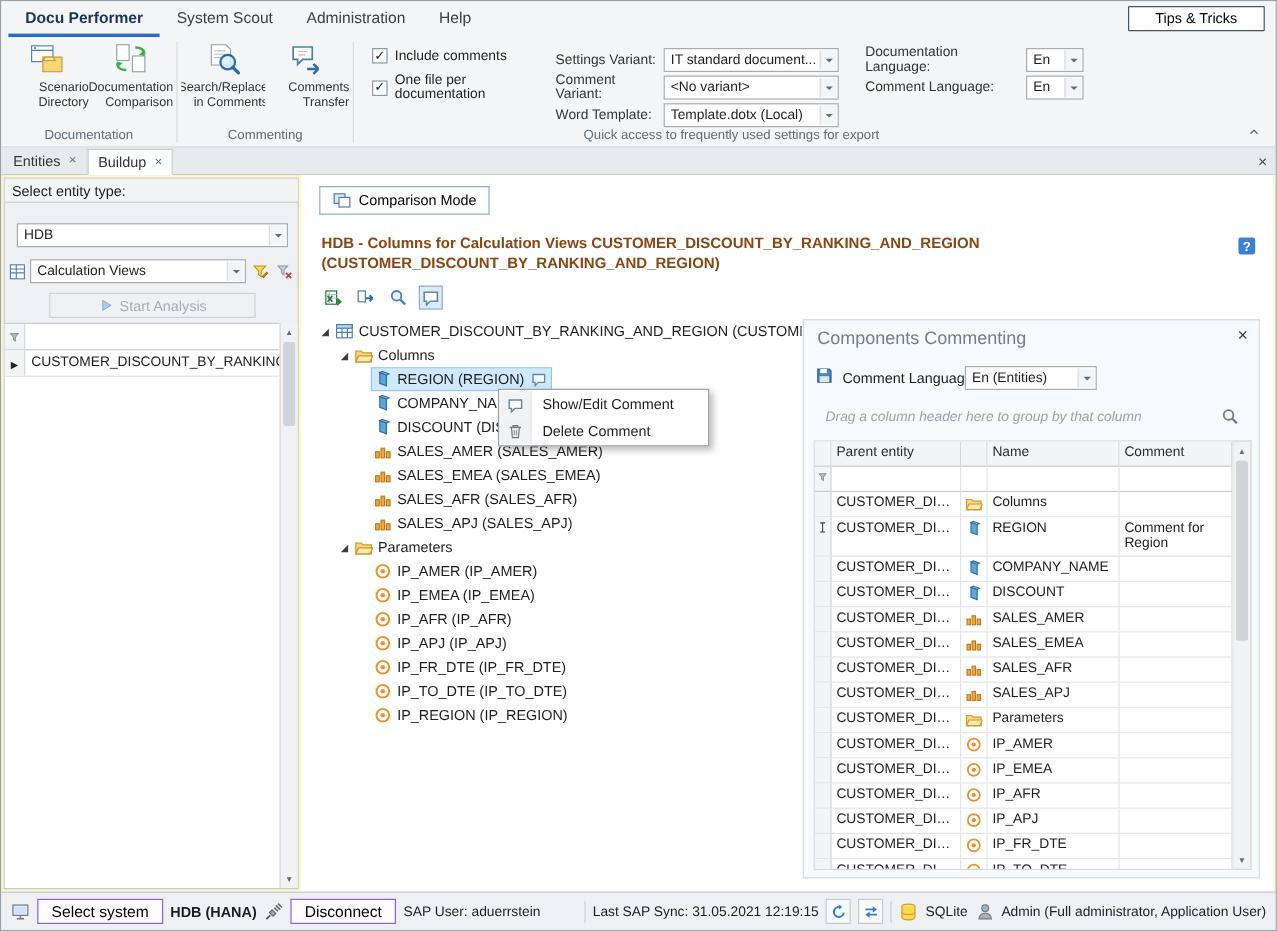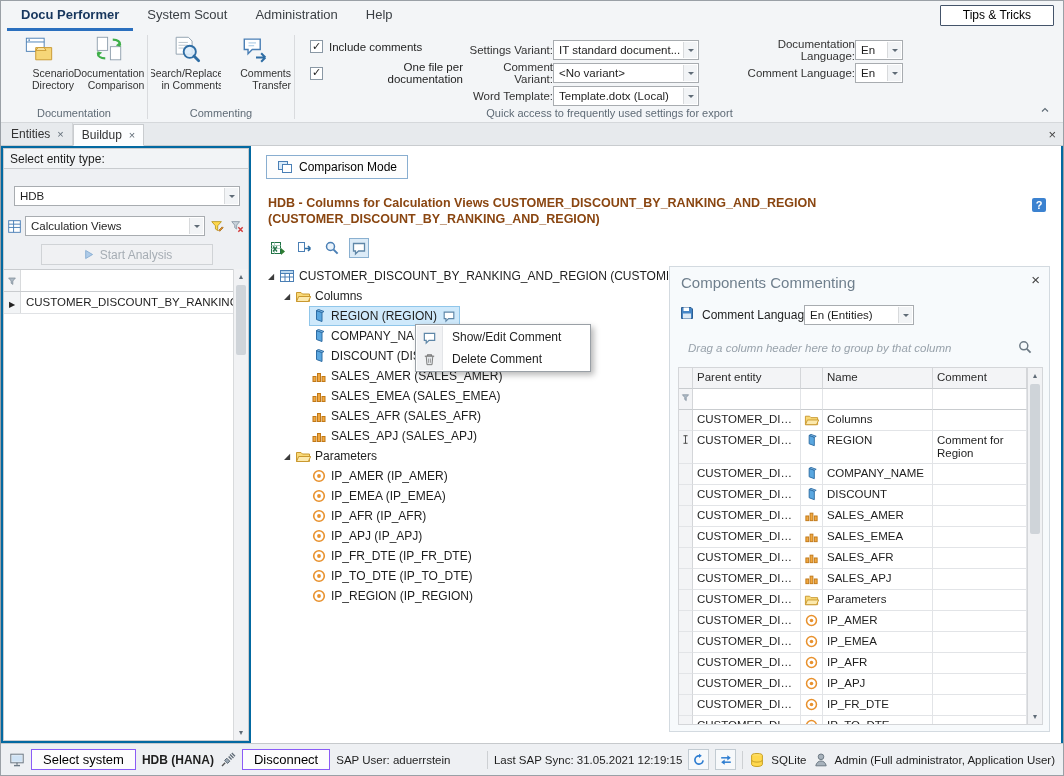--- a/index.html
+++ b/index.html
@@ -21,21 +21,21 @@
 
   
   .ribbon{position:absolute;top:30px;left:0;right:0;height:92px;background:#f3f5f7;border-bottom:1px solid #d5d8db;display:flex;padding-left:3px;}
   .rgroup{display:flex;flex-direction:column;}
   .rgroup-content{flex:1;display:flex;justify-content:center;}
   .rgroup-caption{height:15px;text-align:center;font-size:11px;color:#5f6b76;white-space:nowrap;}
   .bigbtn{width:70px;padding-top:3px;display:flex;flex-direction:column;align-items:center;font-size:10.5px;color:#333;text-align:right;line-height:12px;overflow:hidden;}
   .bigbtn .bicon{width:30px;height:30px;margin-bottom:3px;}
   .bigbtn .bicon svg{width:30px;height:30px;}
   .rsep{width:1px;background:#d9dbde;margin:4px 3px 3px;}
-  .quickgroup .rgroup-content{justify-content:flex-start;text-align:right;}
+  .quickgroup .rgroup-content{justify-content:flex-start;}
   .chkcol{width:165px;padding:9px 0 0 12px;}
   .chk{display:flex;align-items:center;margin-bottom:8px;font-size:11.5px;}
   .chkbox{width:13px;height:13px;border:1px solid #8a98a5;background:#fff;margin-right:6px;display:flex;align-items:center;justify-content:center;font-size:11px;color:#222;flex:0 0 13px;}
   .chkbox.checked::after{content:"✓";margin-top:-1px;}
   .fieldcol{width:250px;padding-top:7px;}
   .fieldrow,.langrow{display:flex;align-items:center;height:23px;}
   .flabel{width:90px;font-size:11.5px;color:#333;flex:0 0 90px;}
   .llabel{width:134px;font-size:11.5px;color:#333;flex:0 0 134px;}
   .langcol{width:200px;padding-top:7px;margin-left:8px;}
   .combo{position:relative;height:20px;background:#fff;border:1px solid #a8acb0;display:flex;align-items:center;padding:0 17px 0 5px;font-size:11.5px;}
@@ -49,21 +49,21 @@
   
   .tabstrip{position:absolute;top:122px;left:0;right:0;height:23px;background:#e7eaed;border-bottom:1px solid #c9cccf;display:flex;align-items:flex-end;padding-left:2px;}
   .tab{height:22px;display:flex;align-items:center;padding:0 8px;font-size:12px;color:#333;border-right:1px solid #d2d5d8;background:#e7eaed;}
   .tab.active{background:#fcfdfe;border:1px solid #c9cccf;border-bottom:1px solid #fcfdfe;margin-bottom:-1px;}
   .tab-x{margin-left:7px;color:#5f6b76;font-size:11px;line-height:10px;}
   .tab-x::after{content:"×";}
   .strip-close{margin-left:auto;margin-right:7px;align-self:center;color:#444;font-size:13px;}
   .strip-close::after{content:"×";}
 
   
-  .workspace{position:absolute;top:145px;left:0;right:0;bottom:32px;background:#0369a1;}
+  .workspace{position:absolute;top:145px;left:0;right:0;bottom:32px;background:#fef9c3;}
 
   
   .left-panel{position:absolute;left:2px;top:2px;width:246px;bottom:2px;background:#eef0f3;border:1px solid #c9cccf;}
   .lp-header{height:20px;border-bottom:1px solid #c9cccf;background:#f2f4f6;padding:3px 6px;font-size:12px;}
   .lp-combo1{position:absolute;left:10px;top:37px;width:226px;}
   .lp-row2{position:absolute;left:3px;top:67px;right:3px;display:flex;align-items:center;gap:3px;}
   .lp-typeicon{width:15px;height:15px;flex:0 0 15px;}
   .lp-typeicon svg{width:15px;height:15px;}
   .lp-combo2{width:182px;}
   .lp-fbtn{width:17px;height:18px;display:flex;align-items:center;justify-content:center;border:1px solid transparent;}

